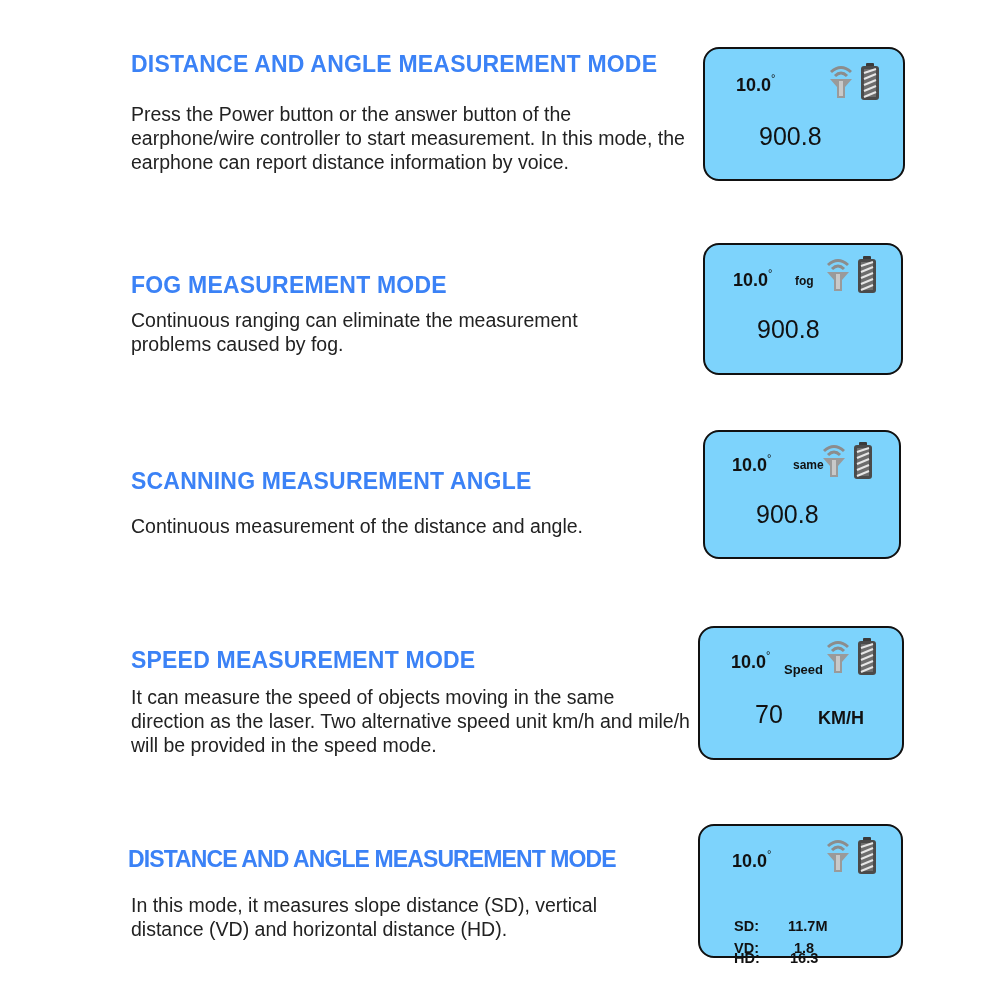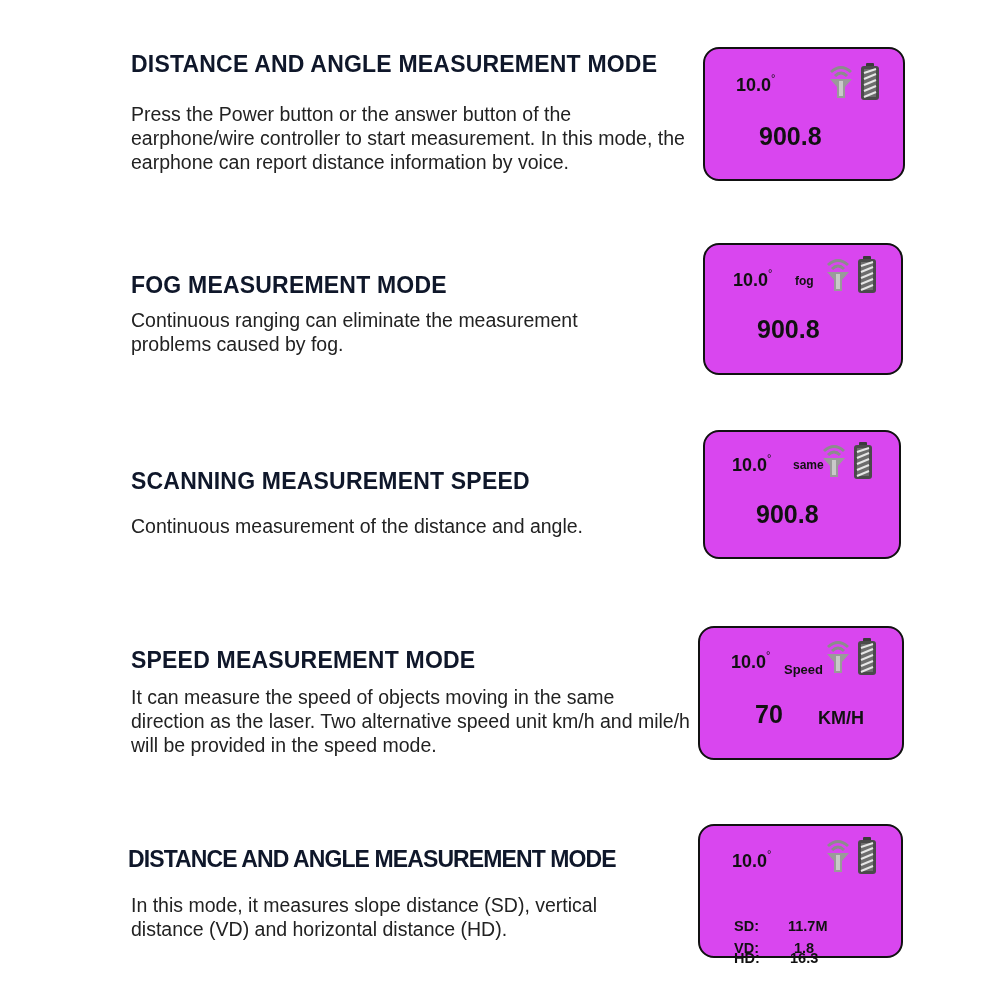--- a/index.html
+++ b/index.html
@@ -1,29 +1,29 @@
 <!DOCTYPE html>
 <html><head>
 <meta charset="utf-8">
 <style>
   html, body { margin:0; padding:0; background:#ffffff; }
   body { width:1001px; height:1001px; position:relative; overflow:hidden;
          font-family:"Liberation Sans", sans-serif; color:#111; }
   .section { position:absolute; left:0; width:1001px; }
   .title { position:absolute; left:131px; font-weight:bold; font-size:23px;
-           letter-spacing:0.2px; color:#0f172a; white-space:nowrap; }
+           letter-spacing:0.2px; color:#3b82f6; white-space:nowrap; }
   .title.condensed { left:128px; letter-spacing:-0.9px; }
   .desc { position:absolute; left:131px; width:560px; font-size:19.5px;
           line-height:24px; color:#222; }
   .panel { position:absolute; border:2.5px solid #111; border-radius:16px;
-           background:#d946ef; box-sizing:border-box; }
+           background:#7dd3fc; box-sizing:border-box; }
   .angle { position:absolute; font-weight:bold; font-size:18px; color:#111; }
   .angle sup { font-size:11px; font-weight:normal; position:relative; top:-2px; }
   .mode-tag { position:absolute; font-weight:bold; font-size:12px; color:#111;text-align:right; }
-  .reading { position:absolute; font-weight:bold; font-size:25px; color:#111; }
+  .reading { position:absolute; font-weight:normal; font-size:25px; color:#111; }
   .unit { position:absolute; font-weight:bold; font-size:18px; color:#111; }
   .icons { position:absolute; width:62px; height:44px; }
   .row { position:absolute; font-weight:bold; font-size:14.5px; color:#111;margin-top:40px; }
   .row .lbl { position:absolute; left:0; }
   .row .val { position:absolute; white-space:nowrap; }
 </style>
 </head>
 <body>
 
 <svg width="0" height="0" style="position:absolute">
@@ -76,21 +76,21 @@
         <g transform="translate(34,2)">
             <use href="#bat"></use>
           </g>
       </svg>
     </div>
     <div class="reading" style="left:52px;top:70px">900.8</div>
   </div>
 </div>
 
 <div class="section">
-  <div class="title" style="top:468px">SCANNING MEASUREMENT SPEED</div>
+  <div class="title" style="top:468px">SCANNING MEASUREMENT ANGLE</div>
   <div class="desc" style="top:514px">Continuous measurement of the distance and angle.</div>
   <div class="panel" style="left:703px;top:430px;width:198px;height:129px">
     <div class="angle" style="left:27px;top:22px"><span>10.0</span><sup>°</sup></div>
     <div class="mode-tag" style="left:88px;top:26px">same</div>
     <div class="icons" style="left:113px;top:7px">
       <svg width="64" height="44" viewBox="0 0 64 44">
         <g transform="translate(2,2)">
             <use href="#sig"></use>
           </g>
         <g transform="translate(34,2)">

